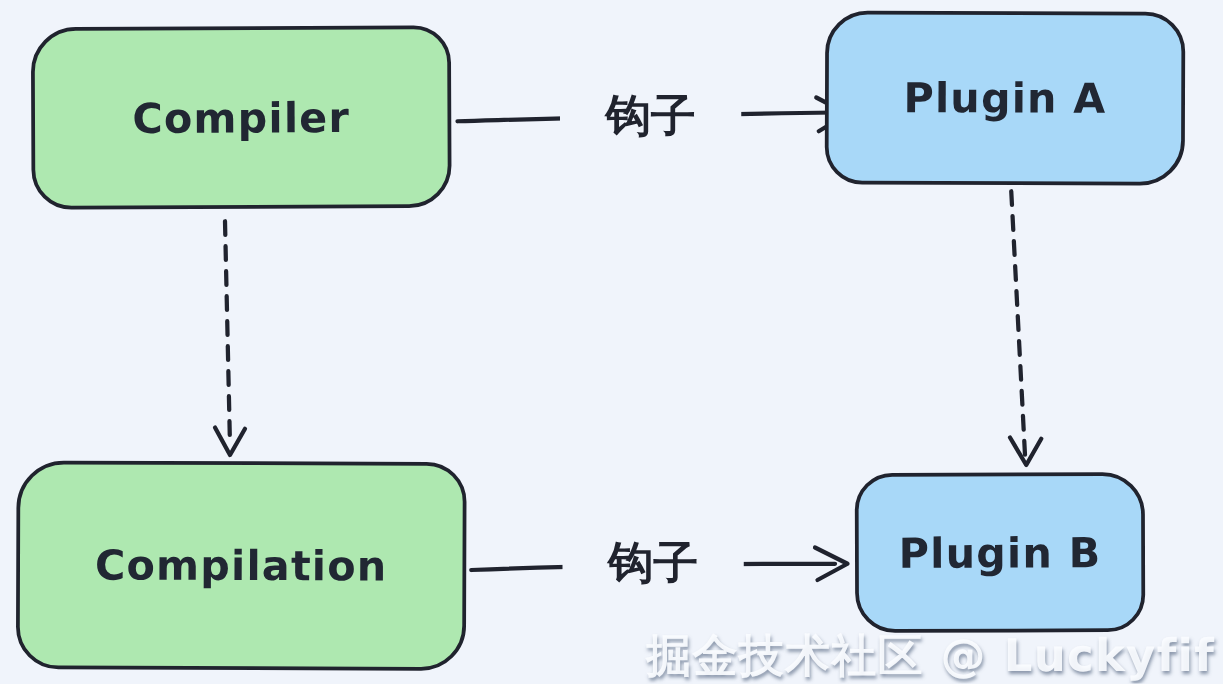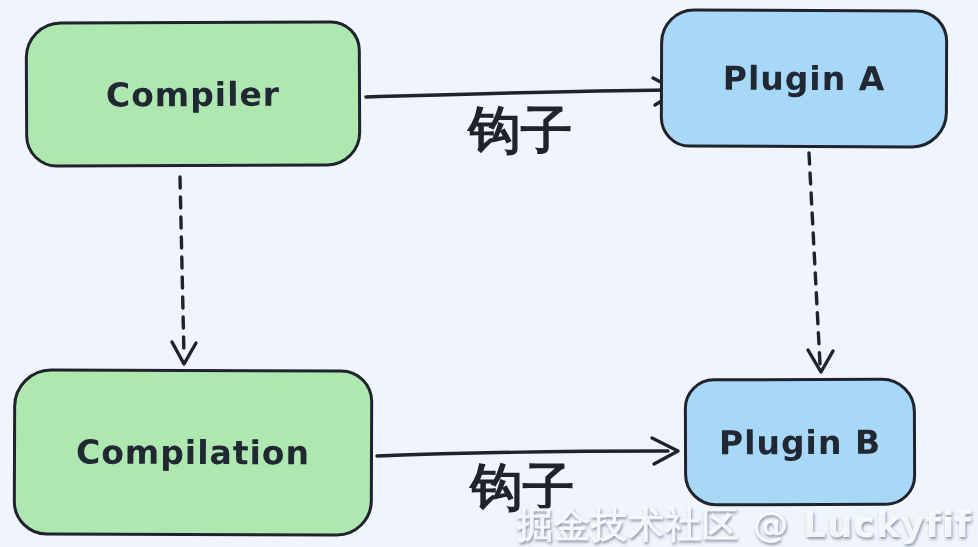--- a/index.html
+++ b/index.html
@@ -32,23 +32,22 @@
   .node-compiler{left:25px;top:21px;width:336px;height:146px;border-radius:36px 30px 34px 32px;transform:rotate(-0.25deg);}
   .node-plugin-a{left:660px;top:9px;width:288px;height:139px;border-radius:34px 32px 36px 30px;transform:rotate(0.2deg);}
   .node-compilation{left:13px;top:369px;width:360px;height:167px;border-radius:38px 32px 36px 34px;transform:rotate(0.2deg);}
   .node-plugin-b{left:684px;top:378px;width:232px;height:128px;border-radius:30px 34px 30px 32px;transform:rotate(-0.2deg);}
   .edge-label{
     position:absolute;
     display:flex;align-items:center;justify-content:center;
     background:var(--bg);
     color:var(--stroke);
     font-weight:700;
-    font-size:52px;
+    font-size:36px;
     line-height:1;
-    margin-top:36px;
   }
   .edge-label-top{left:448px;top:64px;width:145px;height:60px;}
   .edge-label-bottom{left:450px;top:421px;width:145px;height:60px;}
   .watermark{
     position:absolute;
     right:6px;top:501px;
     font-size:36px;
     font-weight:700;
     letter-spacing:1px;
     color:rgba(250,252,255,0.92);

